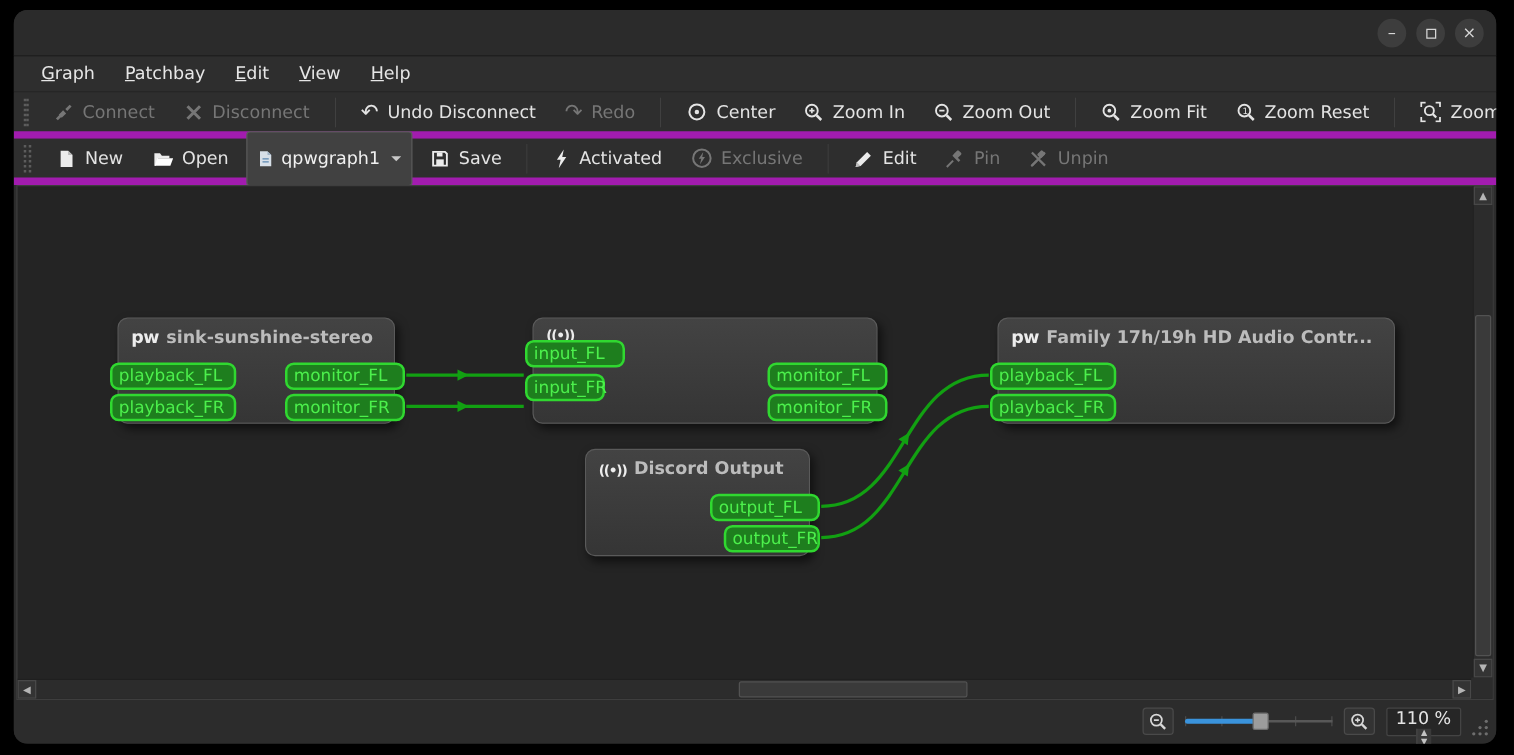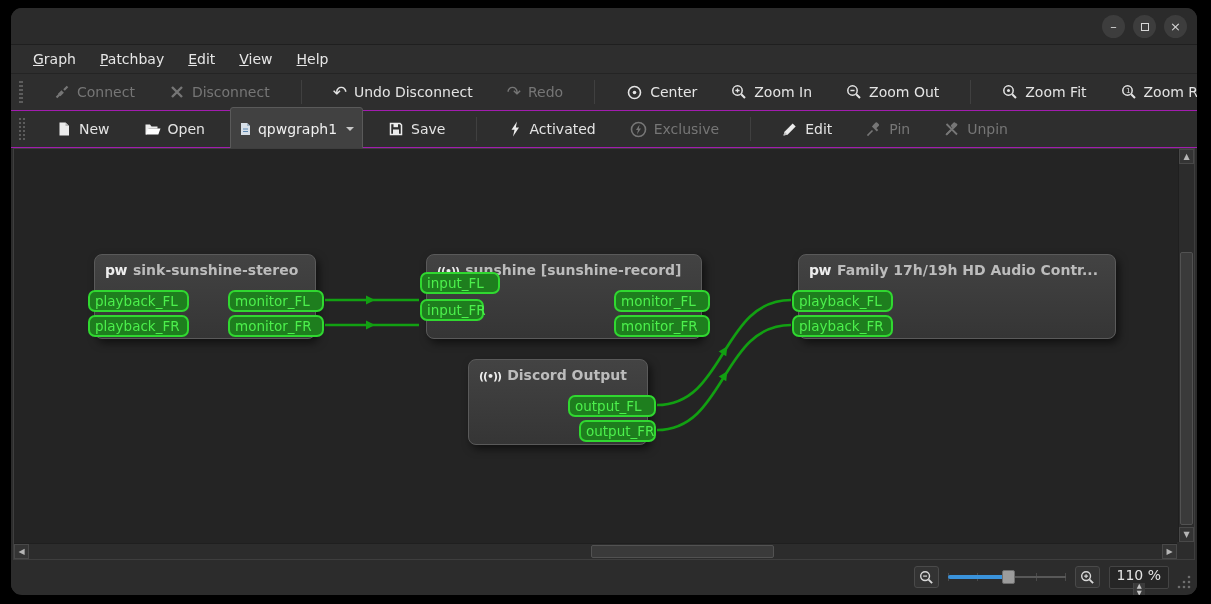--- a/index.html
+++ b/index.html
@@ -18,22 +18,22 @@
              display:flex; align-items:center; justify-content:center; font-size:13px; }
   .max-square { width:8px; height:8px; border:1.5px solid #d6d6d6; display:inline-block; }
 
   
   .menubar { height:29px; background:#2e2e2e; border-bottom:1px solid #242424;
              display:flex; align-items:center; padding-left:10px; }
   .menu-item { display:inline-block; color:#e6e6e6; font-size:14px; padding:4px 12px; }
   .menu-item .accel { text-decoration:underline; }
 
   
-  .toolbar { height:37px; background:#2e2e2e; border-bottom:1px solid #a21caf;
-             display:flex; align-items:center; padding:0 6px; gap:16px; }
+  .toolbar { height:37px; background:#2e2e2e; border-bottom:6px solid #a21caf;
+             display:flex; align-items:center; padding:0 6px; gap:5px; }
   .thandle { width:6px; height:22px; border-left:2px dotted #5c5c5c; border-right:2px dotted #5c5c5c; margin:0 6px 0 2px; }
   .tsep { width:1px; height:24px; background:#1f1f1f; border-right:1px solid #404040; margin:0 6px; }
   .tbtn { display:flex; align-items:center; gap:7px; padding:5px 9px; color:#e4e4e4;
           font-size:14px; border-radius:3px; white-space:nowrap; }
   .tbtn.disabled { color:#767676; }
   .tbtn svg { display:block; }
   .glyph-icon { font-size:17px; line-height:14px; }
 
   .combo { display:flex; align-items:center; gap:6px; background:#414141; border:1px solid #5a5a5a;
            border-radius:3px; padding:3px 8px; height:44px; color:#f0f0f0; font-size:14px; }
@@ -306,21 +306,20 @@
         </div>
         <div class="port in" style="left:-7px;top:35px;width:101px">playback_FL</div>
         <div class="port in" style="left:-7px;top:60px;width:101px">playback_FR</div>
         <div class="port out" style="right:-9px;top:35px;width:96px">monitor_FL</div>
         <div class="port out" style="right:-9px;top:60px;width:96px">monitor_FR</div>
       </div>
 
       <div class="node" style="left:412px;top:105px;width:276px;height:85px">
         <div class="node-title">
           <span class="nicon-stream">((•))</span>
-          <span>sunshine [sunshine-record]</span>
         </div>
         <div class="port in" style="left:-7px;top:17px;width:80px">input_FL</div>
         <div class="port in" style="left:-7px;top:44px;width:64px">input_FR</div>
         <div class="port out" style="right:-9px;top:35px;width:96px">monitor_FL</div>
         <div class="port out" style="right:-9px;top:60px;width:96px">monitor_FR</div>
       </div>
 
       <div class="node" style="left:784px;top:105px;width:318px;height:85px">
         <div class="node-title">
           <span class="nicon-pw">pw</span>

